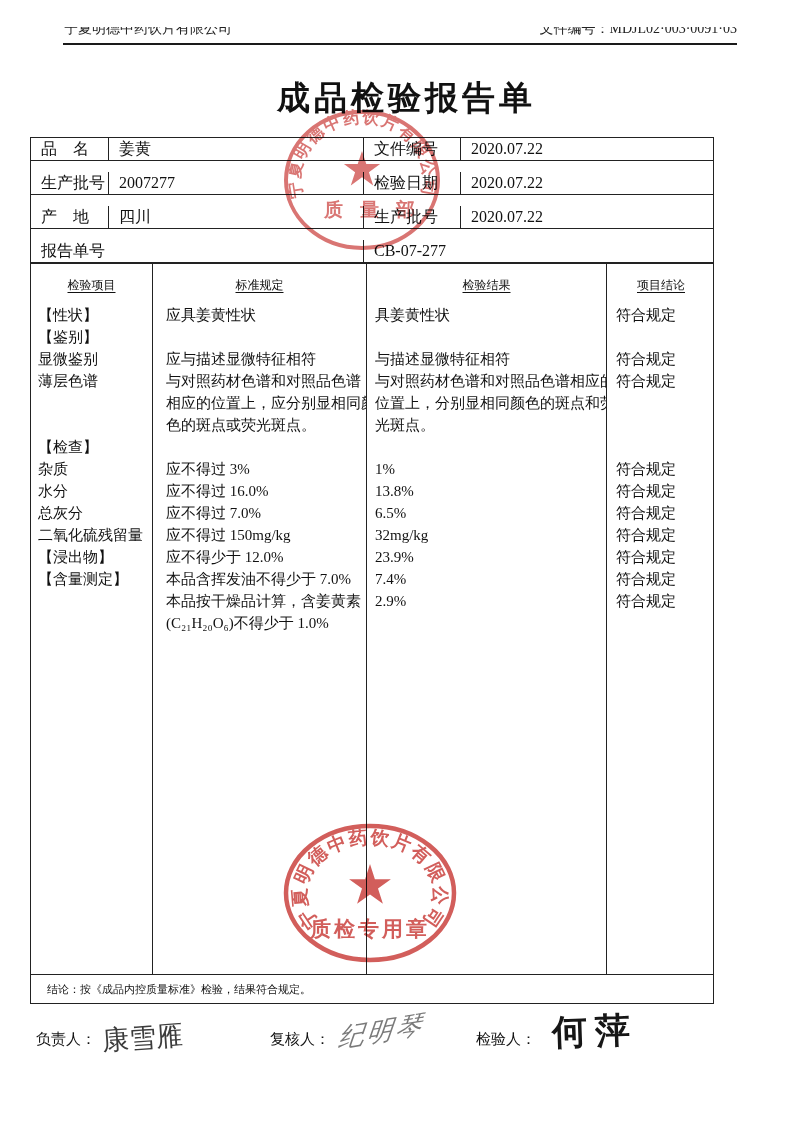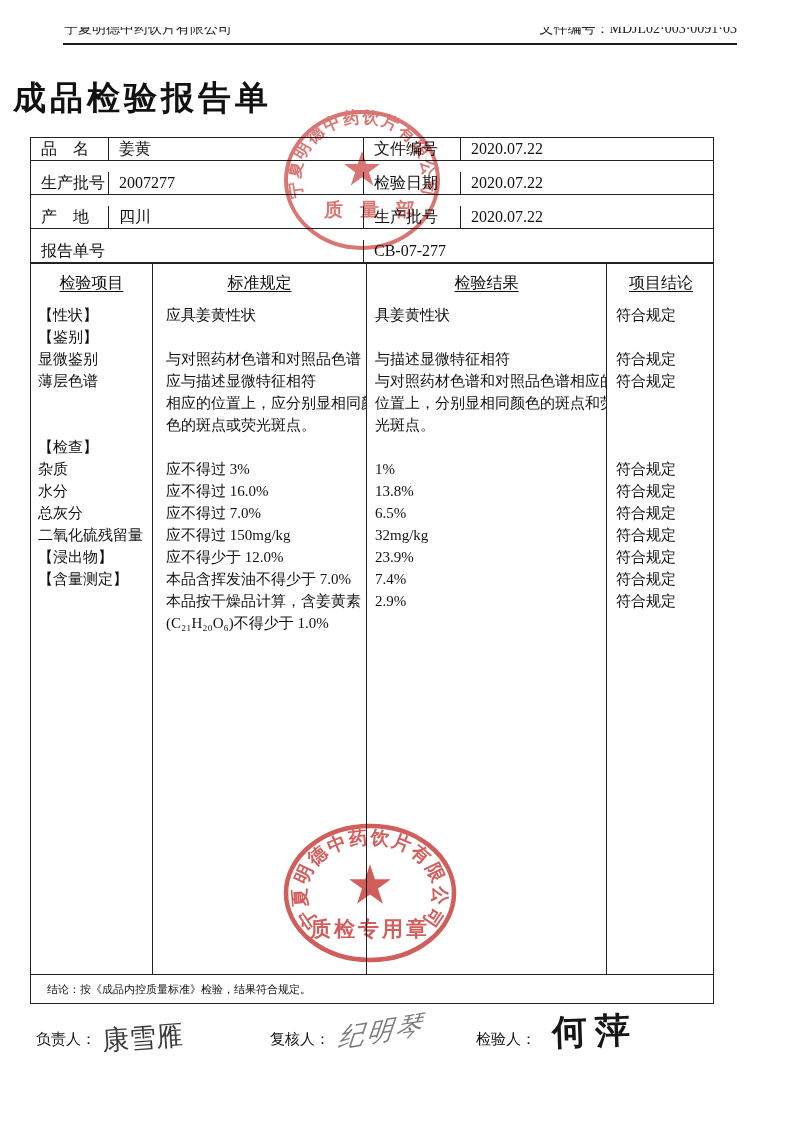--- a/index.html
+++ b/index.html
@@ -9,21 +9,21 @@
     overflow:hidden;
   }
   
   .hdr-clip { position:absolute; top:27px; height:14px; overflow:hidden; font-size:14px; color:#222; }
   .hdr-clip .clip-inner { display:block; margin-top:-7px; white-space:nowrap; }
   .hdr-company { left:64px; }
   .hdr-doc { left:420px; right:63px; text-align:right; }
   .hdr-rule { position:absolute; left:63px; top:43px; width:674px; height:2px; background:#1a1a1a; }
 
   
-  .title { position:absolute; left:13px; right:0; top:76px; 
+  .title { position:absolute; left:13px; right:0; top:76px; text-align:center;
            font-size:33px; font-weight:bold; letter-spacing:4px; }
 
   
   .info { position:absolute; left:30px; top:137px; width:684px; height:126px;
           border:1px solid #222; box-sizing:border-box; display:flex; flex-direction:column;
           font-size:16px; background:transparent;gap:11px; }
   .irow { display:flex; flex:1; border-bottom:1px solid #222; min-height:0; }
   .irow:last-child { border-bottom:none; }
   .icell { border-right:1px solid #222; display:flex; align-items:center;
            padding:0 10px; box-sizing:border-box; white-space:nowrap; overflow:hidden; }
@@ -34,21 +34,21 @@
   .w-val2 { flex:1; }
   .w-repno { width:333px; flex:none; }
 
   
   .insp { position:absolute; left:30px; top:263px; width:684px; height:712px;
           border:1px solid #222; box-sizing:border-box; display:flex; font-size:15px; }
   .icol { border-right:1px solid #222; box-sizing:border-box; flex:none; height:100%; overflow:hidden; }
   .icol:last-child { border-right:none; }
   .c-items { width:122px; } .c-std { width:214px; } .c-res { width:240px; } .c-con { width:108px; }
   .icol-header { height:32px; display:flex; align-items:flex-end; justify-content:center;
-                 padding-bottom:2px; box-sizing:border-box; font-size:16px; }
+                 padding-bottom:2px; box-sizing:border-box; font-size:12px; }
   .icol-header span { text-decoration:underline; text-underline-offset:3px; }
   .lines { padding-top:8px; }
   .line { line-height:22px; height:22px; white-space:nowrap; }
   .c-items .line { padding-left:7px; }
   .c-std  .line { padding-left:13px; }
   .c-res  .line { padding-left:8px; }
   .c-con  .line { padding-left:9px; }
 
   
   .concl { position:absolute; left:30px; top:975px; width:684px; height:29px;
@@ -135,22 +135,22 @@
           <div class="line">&nbsp;</div>
         </div>
     </div>
     <div class="icol c-std">
       <div class="icol-header">
         <span>标准规定</span>
       </div>
       <div class="lines">
           <div class="line">应具姜黄性状</div>
           <div class="line">&nbsp;</div>
+          <div class="line">应与描述显微特征相符</div>
           <div class="line">与对照药材色谱和对照品色谱</div>
-          <div class="line">应与描述显微特征相符</div>
           <div class="line">相应的位置上，应分别显相同颜</div>
           <div class="line">色的斑点或荧光斑点。</div>
           <div class="line">&nbsp;</div>
           <div class="line">应不得过 3%</div>
           <div class="line">应不得过 16.0%</div>
           <div class="line">应不得过 7.0%</div>
           <div class="line">应不得过 150mg/kg</div>
           <div class="line">应不得少于 12.0%</div>
           <div class="line">本品含挥发油不得少于 7.0%</div>
           <div class="line">本品按干燥品计算，含姜黄素</div>

